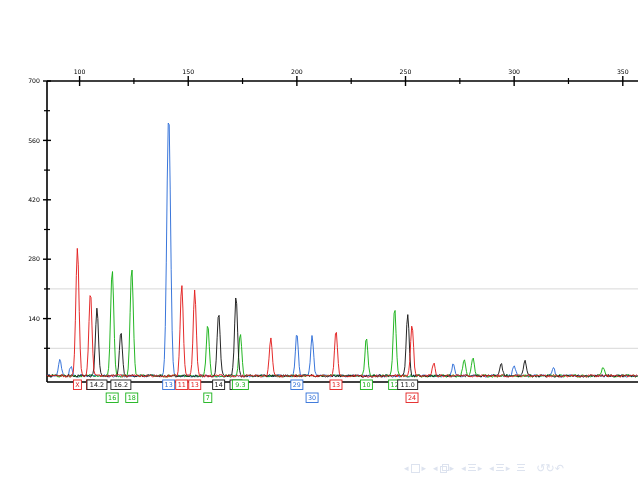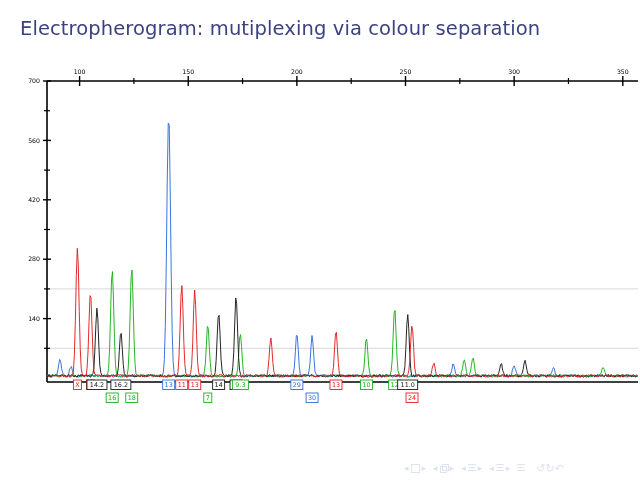--- a/index.html
+++ b/index.html
@@ -104,21 +104,20 @@
     line-height: 11px;
     letter-spacing: 0px;
     margin-left: 4px;
   }
 </style>
 </head>
 <body>
 
 <div id="slide">
 
-  <div id="slide-title">Electropherogram: mutiplexing via colour separation</div>
 
   <div id="figure">
       <svg width="640" height="365" viewBox="0 0 640 365">
         <line x1="47" y1="228.9" x2="638" y2="228.9" stroke="#d8d8d8" stroke-width="1"></line>
         <line x1="47" y1="288.3" x2="638" y2="288.3" stroke="#d8d8d8" stroke-width="1"></line>
         <line x1="47" y1="21" x2="638" y2="21" stroke="#000" stroke-width="1.6"></line>
         <line x1="47" y1="21" x2="47" y2="322" stroke="#000" stroke-width="1.6"></line>
         <line x1="47" y1="322" x2="638" y2="322" stroke="#000" stroke-width="1.4"></line>
         <line x1="79.59191176470588" y1="16" x2="79.59191176470588" y2="26" stroke="#000" stroke-width="1.4"></line>
         <text x="79.59191176470588" y="14" fill="#000" font-size="6.2" font-family="&quot;DejaVu Sans&quot;, sans-serif" text-anchor="middle">100</text>

